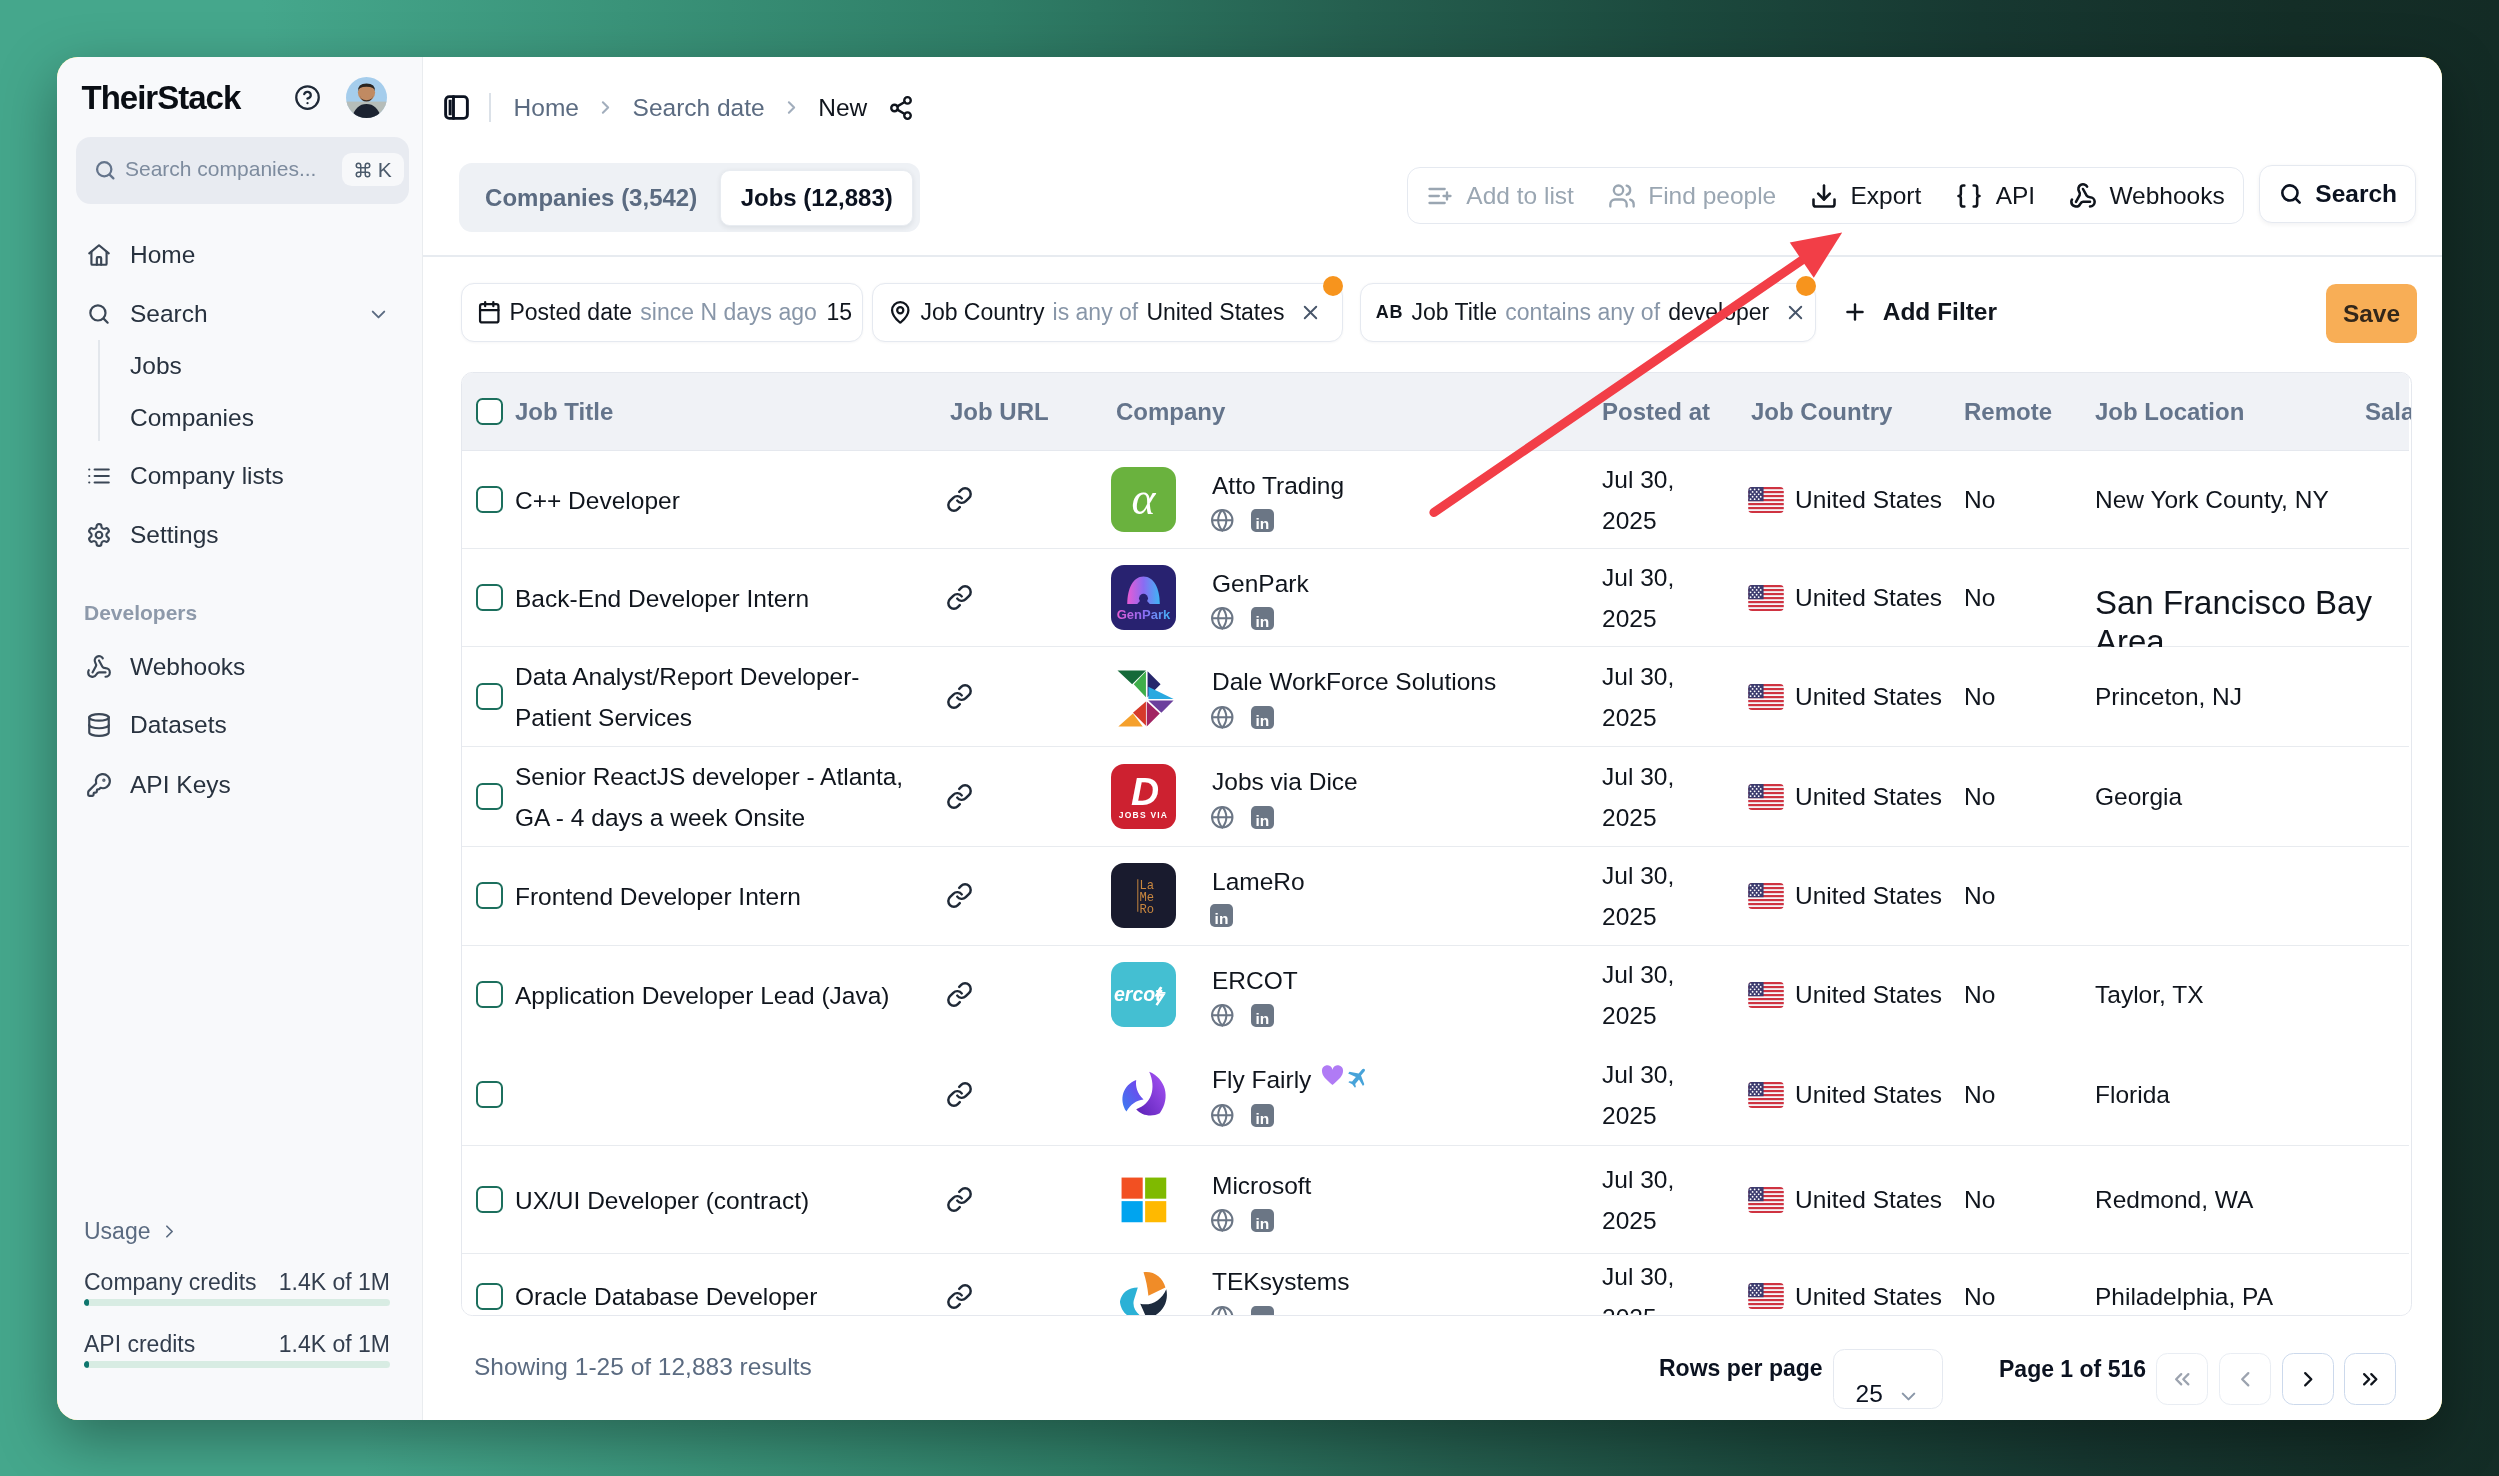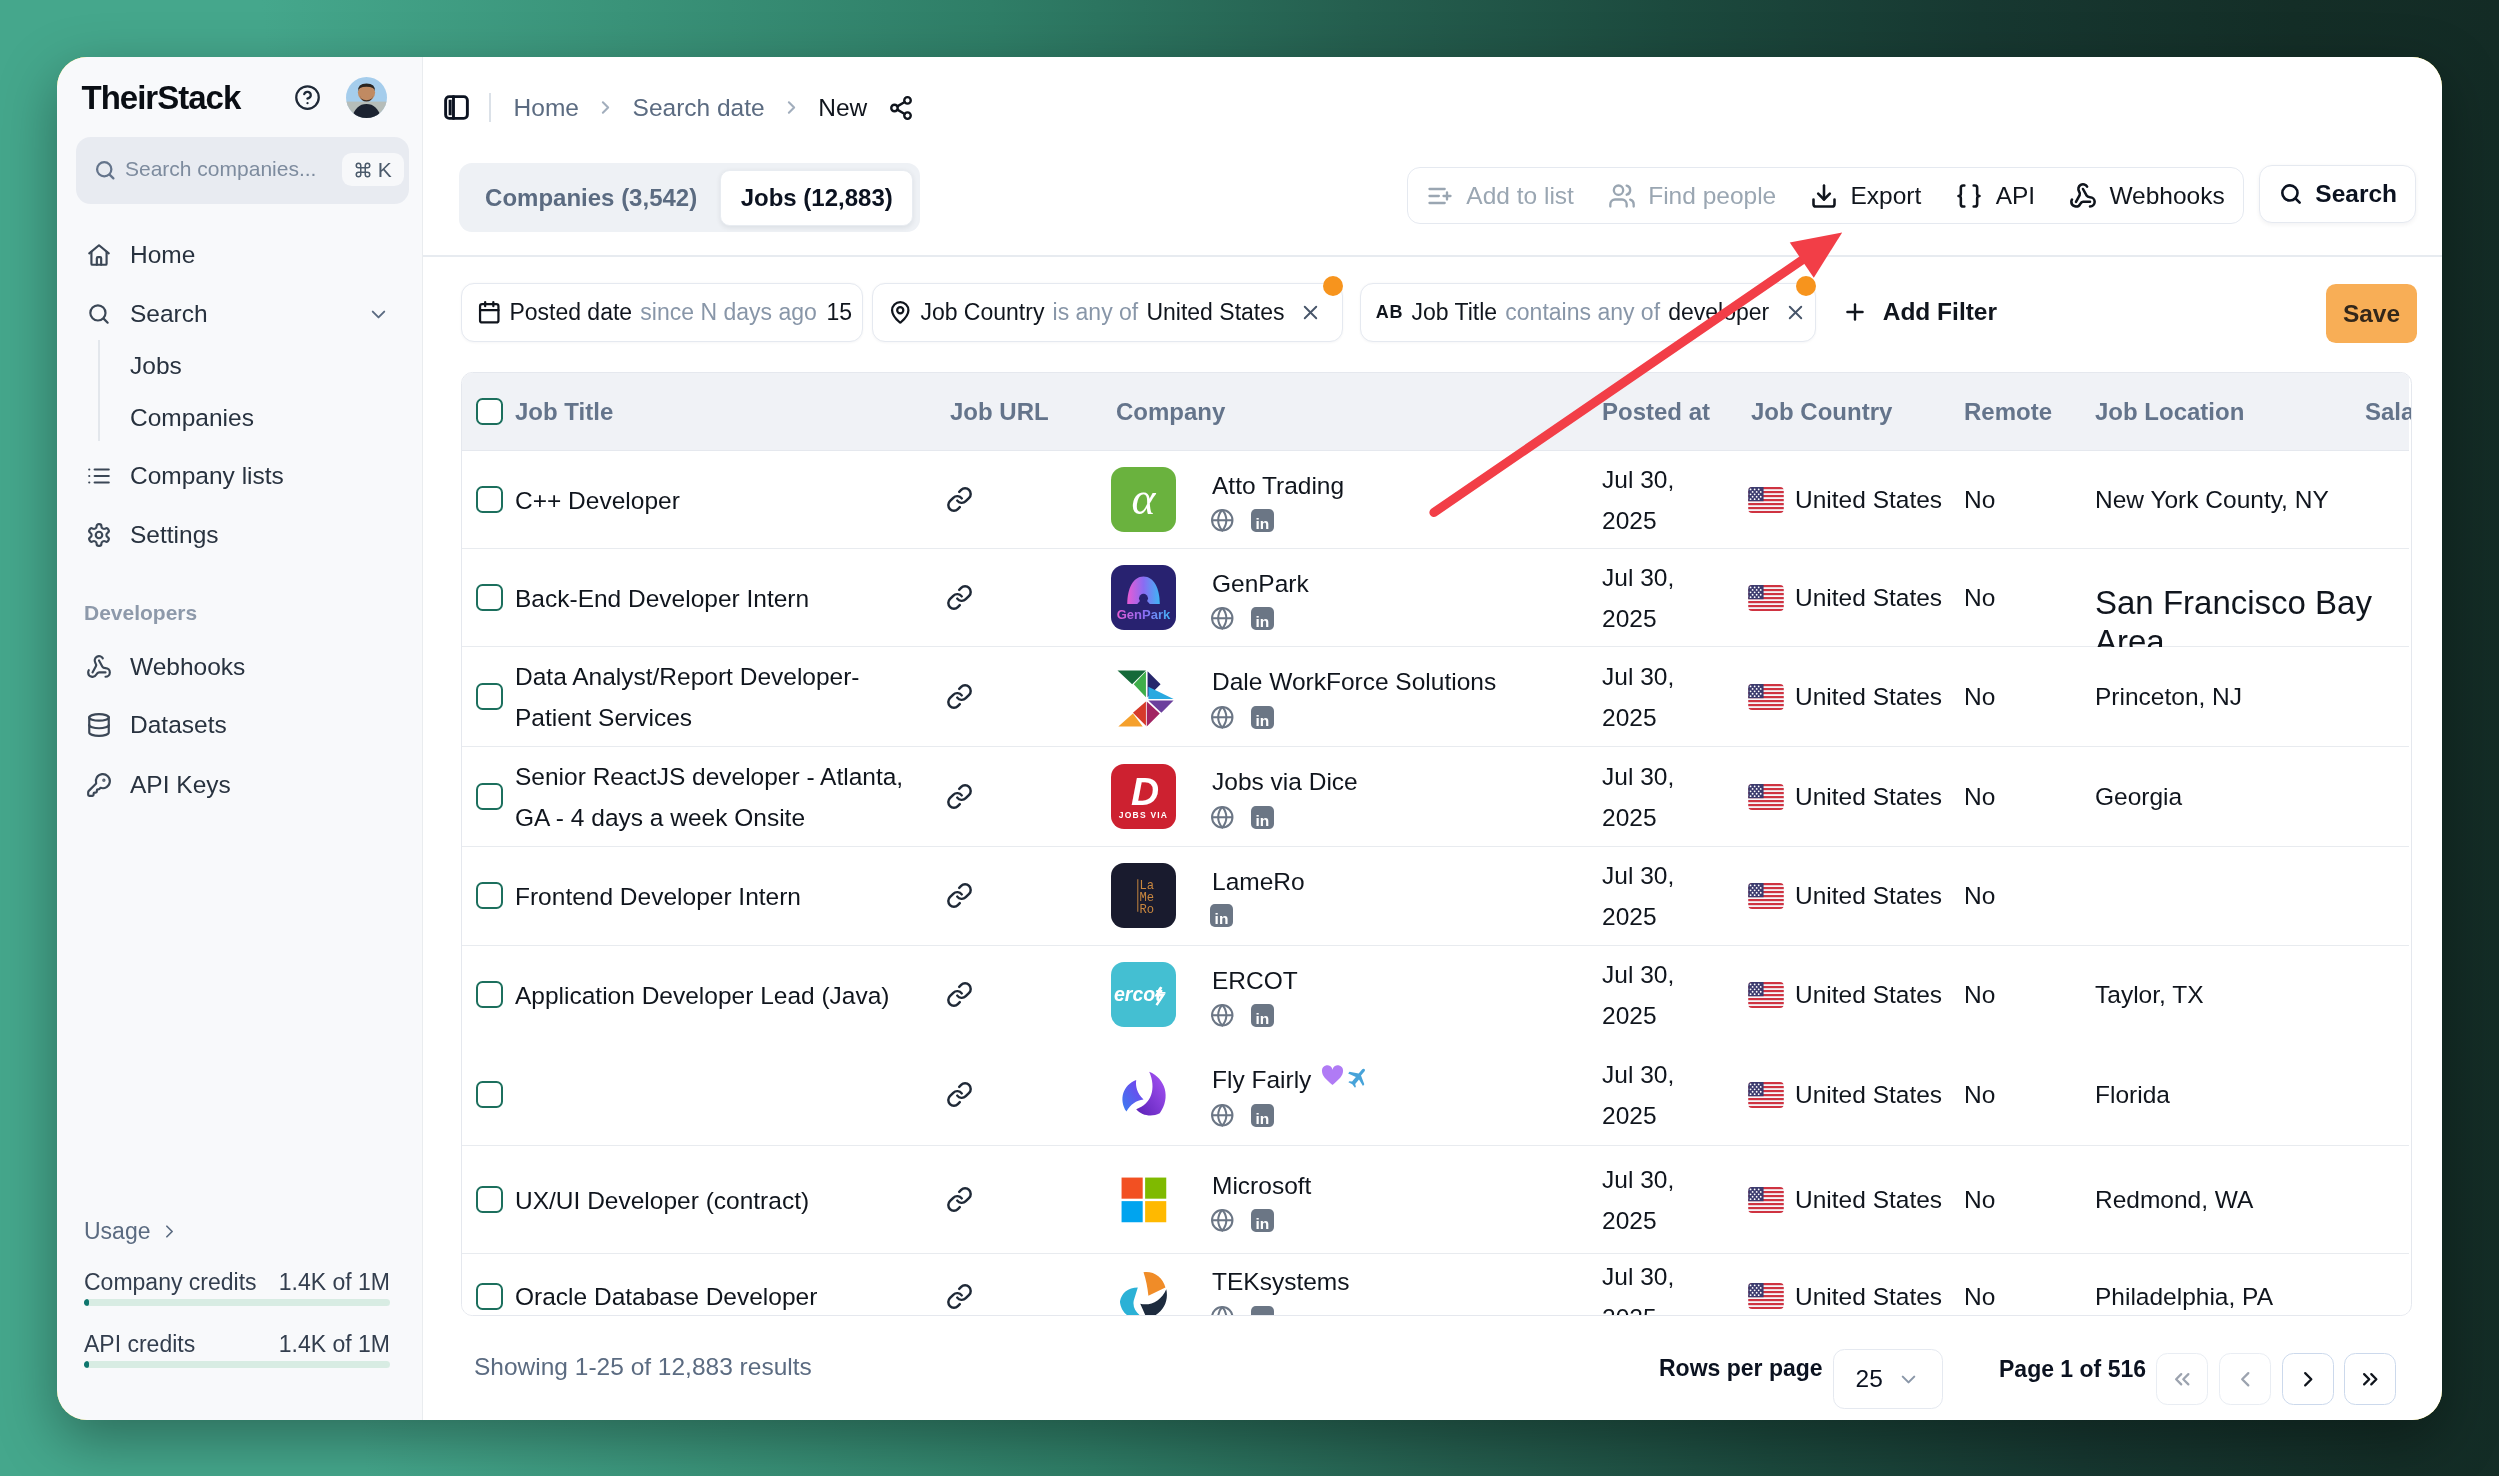--- a/index.html
+++ b/index.html
@@ -3,21 +3,21 @@
 <meta charset="utf-8">
 <style>
   * { margin:0; padding:0; box-sizing:border-box; }
   html,body { width:2500px; height:1477px; overflow:hidden; }
   body {
     font-family:"Liberation Sans", sans-serif;
     background:linear-gradient(86deg,#45a78c 0%, #45a78c 14%, #3a9379 28%, #2f7e67 42%, #255f4f 56%, #1c4a3e 68%, #173831 80%, #142e27 92%, #132b25 100%);
   }
   .card {
     position:absolute; left:57px; top:57px; width:2385px; height:1363px;
-    background:#fde047; border-radius:30px; overflow:hidden;
+    background:#fde047; border-radius:21px; overflow:hidden;
     box-shadow:0 19.6px 57px rgba(0,0,0,.35);
   }
   .abs { position:absolute; }
   svg { display:block; }
   
   .sidebar { position:absolute; left:0; top:0; width:366px; height:1363px; background:#f8f9fb; border-right:1.6px solid #e9ecef; }
   .logo { position:absolute; left:24.5px; top:19.6px; font-size:33px; font-weight:800; letter-spacing:-1px; color:#0a0e14; line-height:42px; }
   .helpic { position:absolute; left:237px; top:27px; }
   .avatar { position:absolute; left:289px; top:20.4px; width:41px; height:41px; border-radius:50%; overflow:hidden; }
   .sbox { position:absolute; left:19px; top:80px; width:333px; height:67px; background:#e8ebf1; border-radius:14.7px; }
@@ -63,21 +63,21 @@
   .cname { font-size:24.5px; color:#10151d; line-height:29px; }
   .date { font-size:24.5px; color:#10151d; line-height:41px; }
   .cval { font-size:24.5px; color:#10151d; line-height:29px; }
   .cval2 { font-size:33px; color:#10151d; line-height:39px;margin-top:24px; }
   .cbox { width:27px; height:27px; border:2px solid #1c6f5d; border-radius:6.5px; background:#fff; }
   .logo80 { width:65px; height:65px; border-radius:13px; overflow:hidden; position:relative; }
   .socials { display:flex; gap:16.3px; align-items:center; }
   .liico { width:23px; height:23px; background:#6b7685; border-radius:4.9px; color:#fff; font-size:15.5px; font-weight:700; display:flex; align-items:flex-end; justify-content:center; line-height:17px; }
   .footer-left { position:absolute; left:51px; top:1296px; font-size:24.5px; color:#5b6b81; }
   .rpp { position:absolute; left:1236px; top:1298px; font-size:23px; font-weight:700; color:#0b1220; }
-  .ddl { position:absolute; left:1410px; top:1292px; width:110px; height:60px; border:1.6px solid #e5e9f0; border-radius:11.4px; display:flex; align-items:center; justify-content:center; gap:14.7px; font-size:24.5px; color:#0b1220; }
+  .ddl { position:absolute; left:1410px; top:1292px; width:110px; height:60px; border:1.6px solid #e5e9f0; border-radius:11.4px; display:flex; align-items:flex-end; justify-content:center; gap:14.7px; font-size:24.5px; color:#0b1220; }
   .pageinfo { position:absolute; left:1576px; top:1299px; font-size:23px; font-weight:600; color:#0b1220; }
   .pgbtn { position:absolute; top:1296px; width:52px; height:52px; border:1.6px solid #e9edf3; border-radius:11.4px; display:flex; align-items:center; justify-content:center; background:#fff; }
 </style>
 </head>
 <body>
 <svg width="0" height="0" style="position:absolute">
   <defs>
     <clipPath id="fr">
         <rect width="44" height="32" rx="5"></rect>
       </clipPath>

